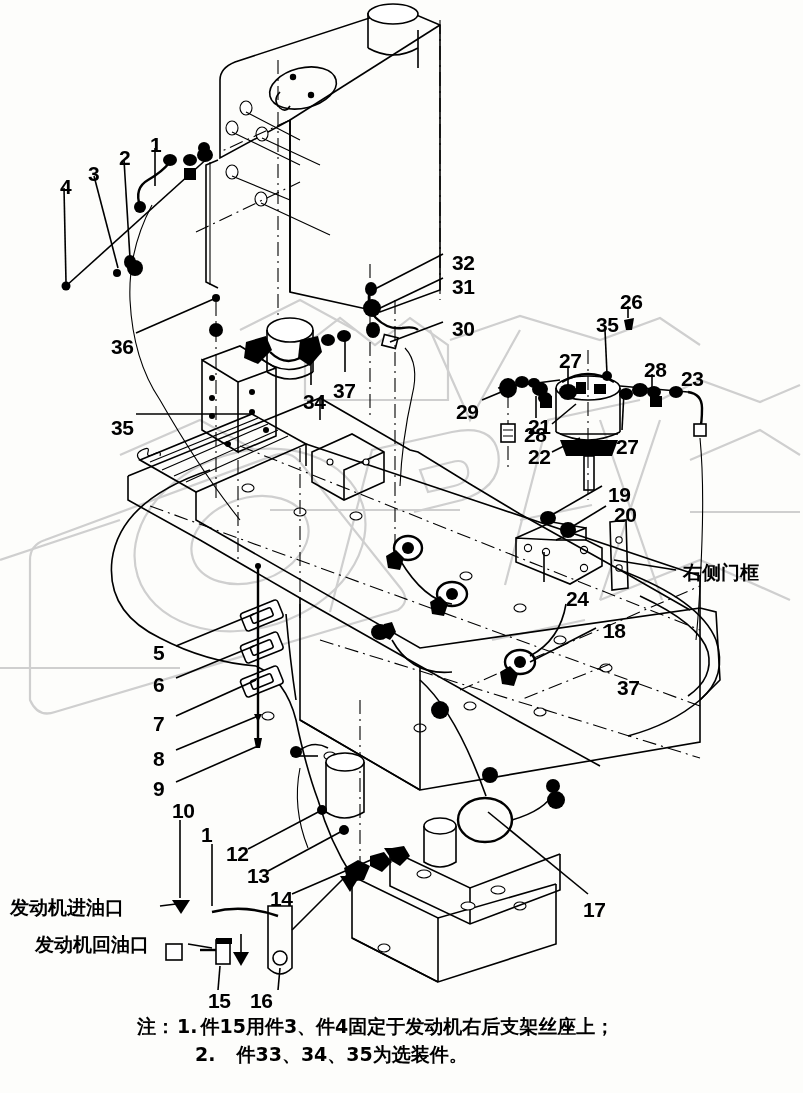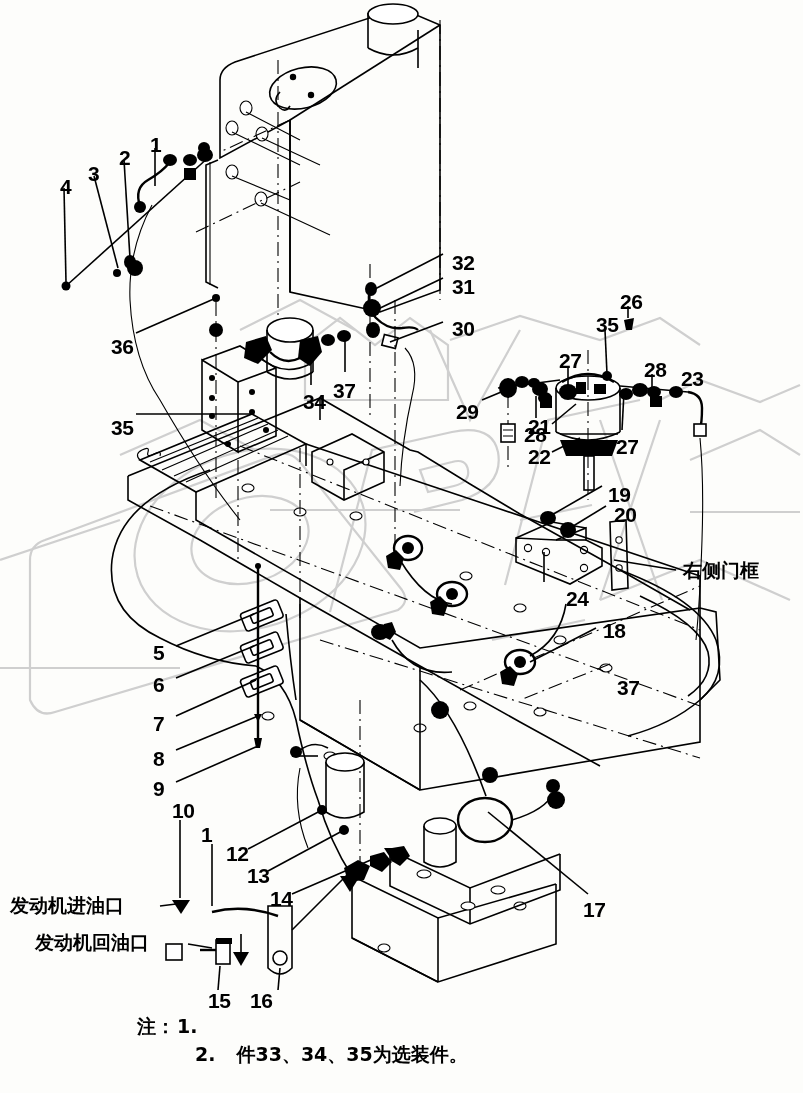--- a/index.html
+++ b/index.html
@@ -10,21 +10,21 @@
   }
   #sheet{position:absolute;inset:0;}
   svg.layer{position:absolute;left:0;top:0;width:803px;height:1093px;overflow:visible;}
   .callout{
     position:absolute;font-size:21px;font-weight:700;color:#000;
     font-family:"Liberation Sans","DejaVu Sans",sans-serif;
     line-height:1;white-space:nowrap;letter-spacing:-0.5px;
   }
   .cnlabel{
     position:absolute;font-size:19px;font-weight:700;color:#000;
-    font-family:Liberation Mono, monospace;
+    font-family:Liberation Serif, serif;
     line-height:1;white-space:nowrap;
   }
   .note{
     position:absolute;font-size:19px;font-weight:700;color:#000;
     font-family:"DejaVu Sans","Liberation Sans",sans-serif;
     white-space:nowrap;line-height:1;
   }
   .wm{fill:none;stroke:#cfcfcf;stroke-width:2.2;}
   .ln{stroke:#000;fill:none;}
   .thin{stroke-width:1.1;}
@@ -482,20 +482,21 @@
   <div class="callout" style="left:617px;top:677px">37</div>
 
   <div class="cnlabel" style="left:10px;top:898px">发动机进油口</div>
   <div class="cnlabel" style="left:35px;top:935px">发动机回油口</div>
   <div class="cnlabel" style="left:683px;top:563px">右侧门框</div>
 
   <div class="note" style="left:137px;top:1017px">
     <div style="display:flex;align-items:flex-start">
       <span>注：</span>
       <span style="margin-left:2px">1.</span>
+      <span style="margin-left:3px">件15用件3、件4固定于发动机右后支架丝座上；</span>
     </div>
     <div style="display:flex;align-items:flex-start;margin-top:9px;padding-left:58px">
       <span>2.</span>
       <span style="margin-left:21px">件33、34、35为选装件。</span>
     </div>
   </div>
 
 </div>
 
 </body></html>

